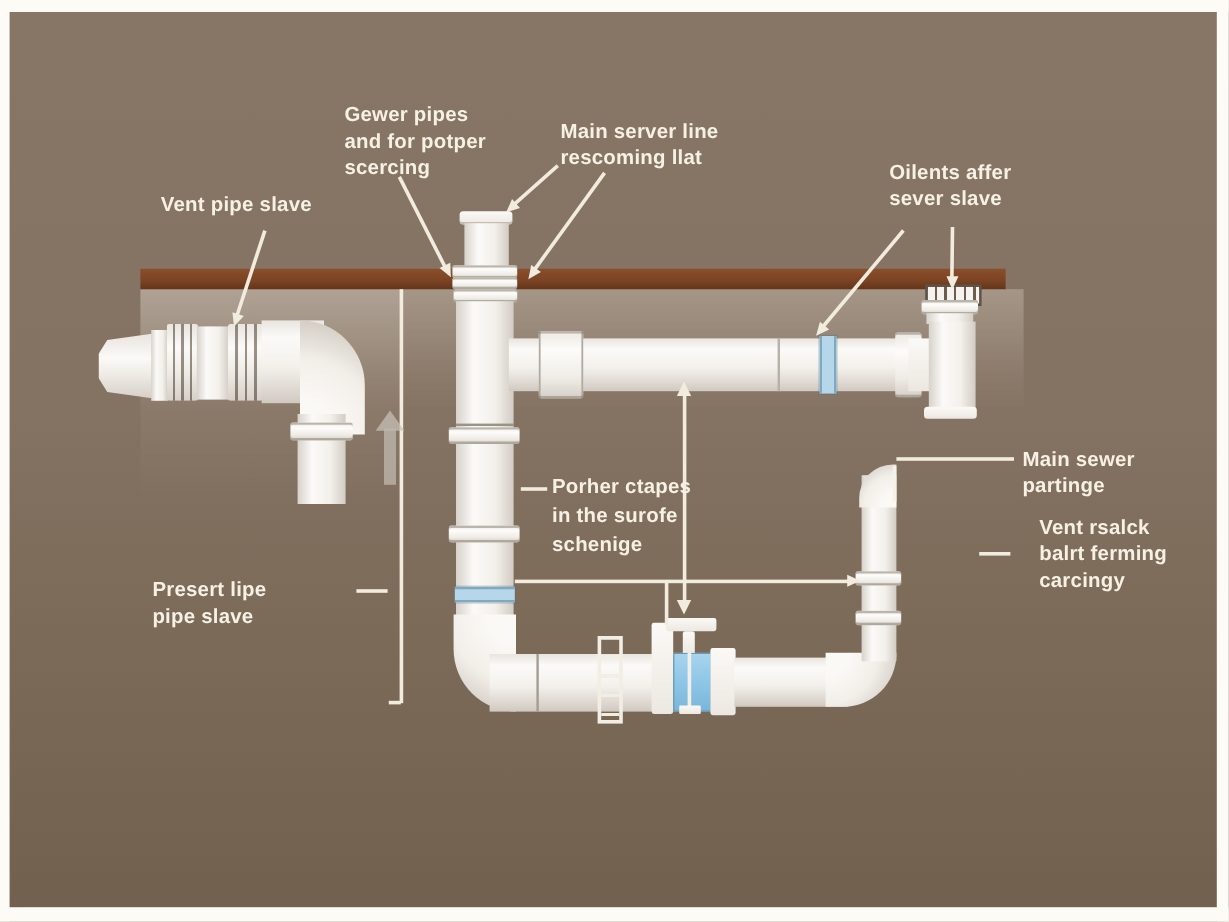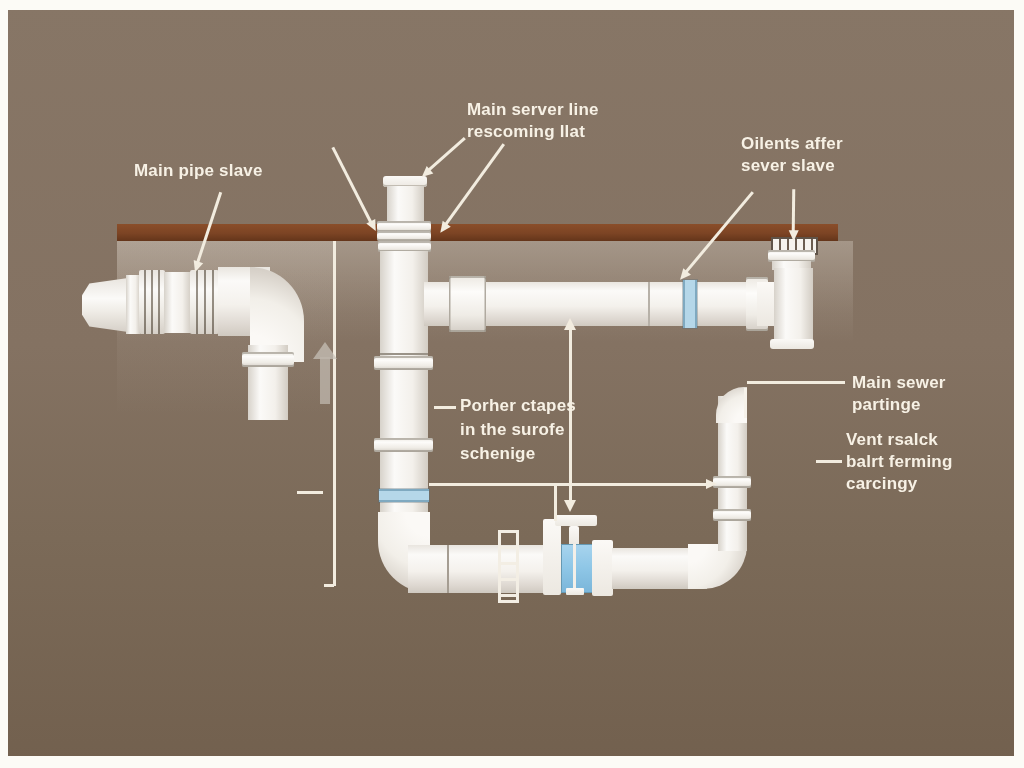--- a/index.html
+++ b/index.html
@@ -168,31 +168,36 @@
   <div class="vlead" style="left:333px;top:241px;height:345px;"></div>
   <div class="lead" style="left:324px;top:584px;width:10px;"></div>
   <div class="lead" style="left:747px;top:381px;width:98px;"></div>
   <div class="lead" style="left:816px;top:460px;width:26px;"></div>
 
   <div class="gray-arrow">
     <span class="ghead"></span>
     <span class="gshaft"></span>
   </div>
 
-  <div class="label" style="left:134px;top:160px;">Main pipe slave</div>
+  <div class="label" style="left:134px;top:160px;">Vent pipe slave</div>
+  <div class="label" style="left:287px;top:85px;">Gewer pipes
+and for potper
+scercing</div>
   <div class="label" style="left:467px;top:99px;">Main server line
 rescoming llat</div>
   <div class="label" style="left:741px;top:133px;">Oilents affer
 sever slave</div>
   <div class="label" style="left:852px;top:372px;">Main sewer
 partinge</div>
   <div class="label" style="left:460px;top:394px;line-height:24px;">Porher ctapes
 in the surofe
 schenige</div>
-  <div class="label" style="left:846px;top:429px;">Vent rsalck
+  <div class="label" style="left:866px;top:429px;">Vent rsalck
 balrt ferming
 carcingy</div>
+  <div class="label" style="left:127px;top:481px;">Presert lipe
+pipe slave</div>
 
   <div class="frame t"></div>
   <div class="frame b"></div>
   <div class="frame l"></div>
   <div class="frame r"></div>
 </div>
 
 </body></html>

